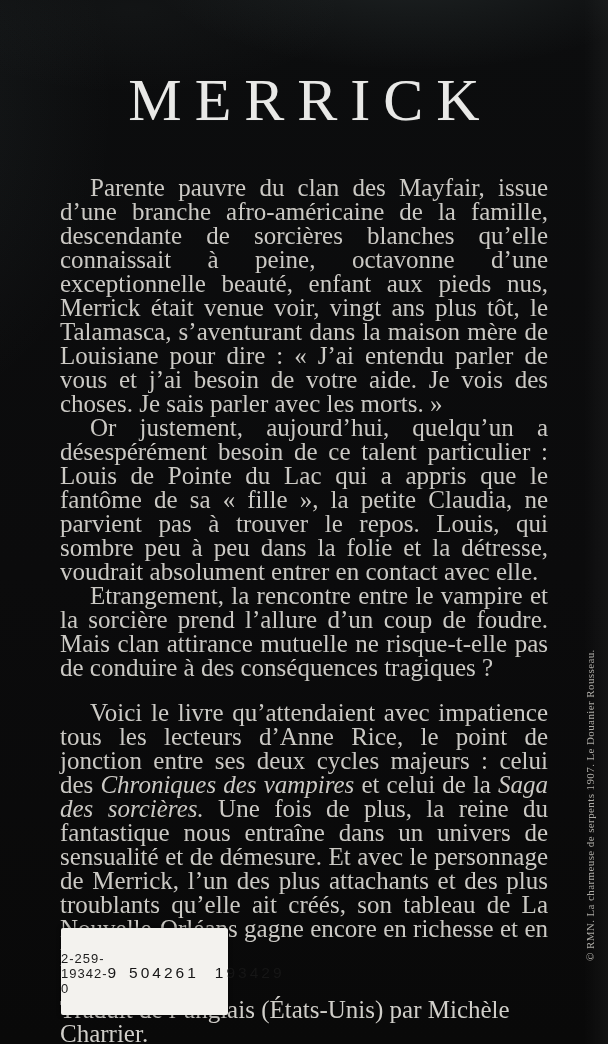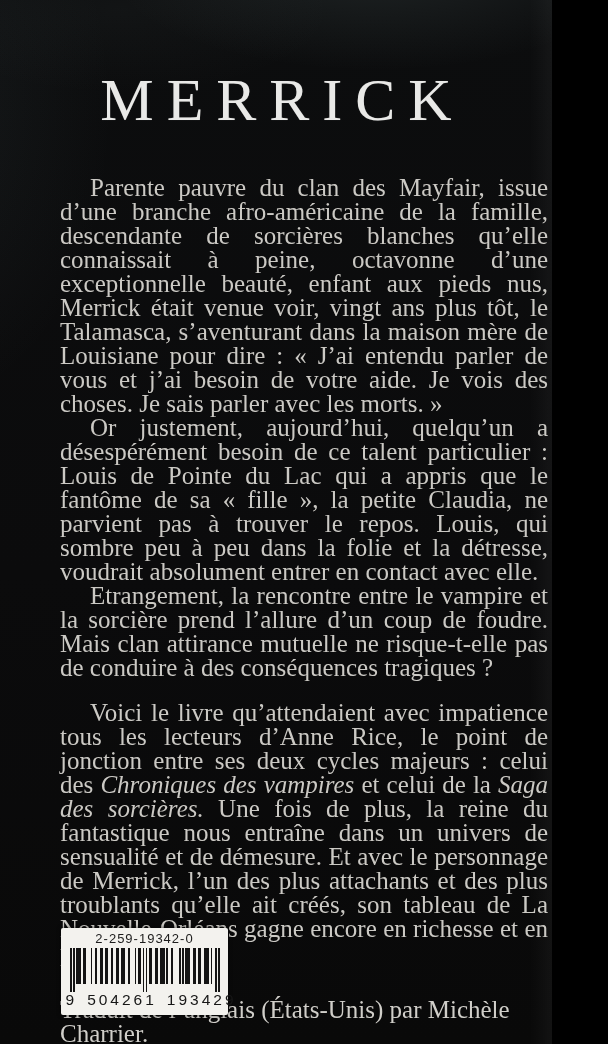--- a/index.html
+++ b/index.html
@@ -1,18 +1,18 @@
 <!DOCTYPE html>
 <html><head>
 <meta charset="utf-8">
 <style>
   html, body { margin: 0; padding: 0; background: #000; }
   .cover {
     position: relative;
-    width: 552px;
+    width: 608px;
     height: 1044px;
     overflow: hidden;
     background:
       radial-gradient(420px 170px at 68% -40px, rgba(150,180,180,0.14), transparent 65%),
       radial-gradient(260px 420px at -70px 110px, rgba(120,145,150,0.09), transparent 70%),
       radial-gradient(300px 120px at 22% 10px, rgba(140,160,160,0.05), transparent 70%),
       linear-gradient(90deg, rgba(0,0,0,0) 96%, rgba(255,255,255,0.04) 100%),
       linear-gradient(180deg, #0c0d0e 0%, #0b0b0c 55%, #090909 100%);
     background-color: #0a0a0b;
     font-family: "Liberation Serif", serif;
@@ -67,21 +67,21 @@
   .barcode-label {
     position: absolute;
     left: 61px;
     top: 928px;
     width: 167px;
     height: 87px;
     background: #f3f2ee;
     border-radius: 2px;
     box-shadow: 0 0 4px rgba(0,0,0,0.6);
     display: flex;
-    flex-direction: column;
+    flex-direction: row;
     align-items: center;
     box-sizing: border-box;
     padding-top: 3px;
   }
   .isbn-text {
     font-family: "Liberation Sans", sans-serif;
     font-size: 13px;
     letter-spacing: 1px;
     color: #1d1d1d;
     line-height: 15px;
@@ -92,21 +92,21 @@
     display: flex;
     justify-content: flex-start;
     font-family: "Liberation Sans", sans-serif;
     font-size: 15.5px;
     color: #161616;
     line-height: 17px;
     margin-top: -1px;
   }
   .ean-digits .d0 { margin-left: 0; }
   .ean-digits .d1 { margin-left: 13px; letter-spacing: 3px; }
-  .ean-digits .d2 { margin-left: 10px; letter-spacing: 3px; }
+  .ean-digits .d2 { margin-left: 16px; letter-spacing: 3px; }
 </style>
 </head>
 <body>
 
 <div class="cover">
 
   <div class="title">MERRICK</div>
 
   <div class="text-col">
     <p class="para">Parente pauvre du clan des Mayfair, issue d’une branche afro-américaine de la famille, descendante de sorcières blanches qu’elle connaissait à peine, octavonne d’une exceptionnelle beauté, enfant aux pieds nus, Merrick était venue voir, vingt ans plus tôt, le Talamasca, s’aventurant dans la maison mère de Louisiane pour dire : « J’ai entendu parler de vous et j’ai besoin de votre aide. Je vois des choses. Je sais parler avec les morts. »</p>

